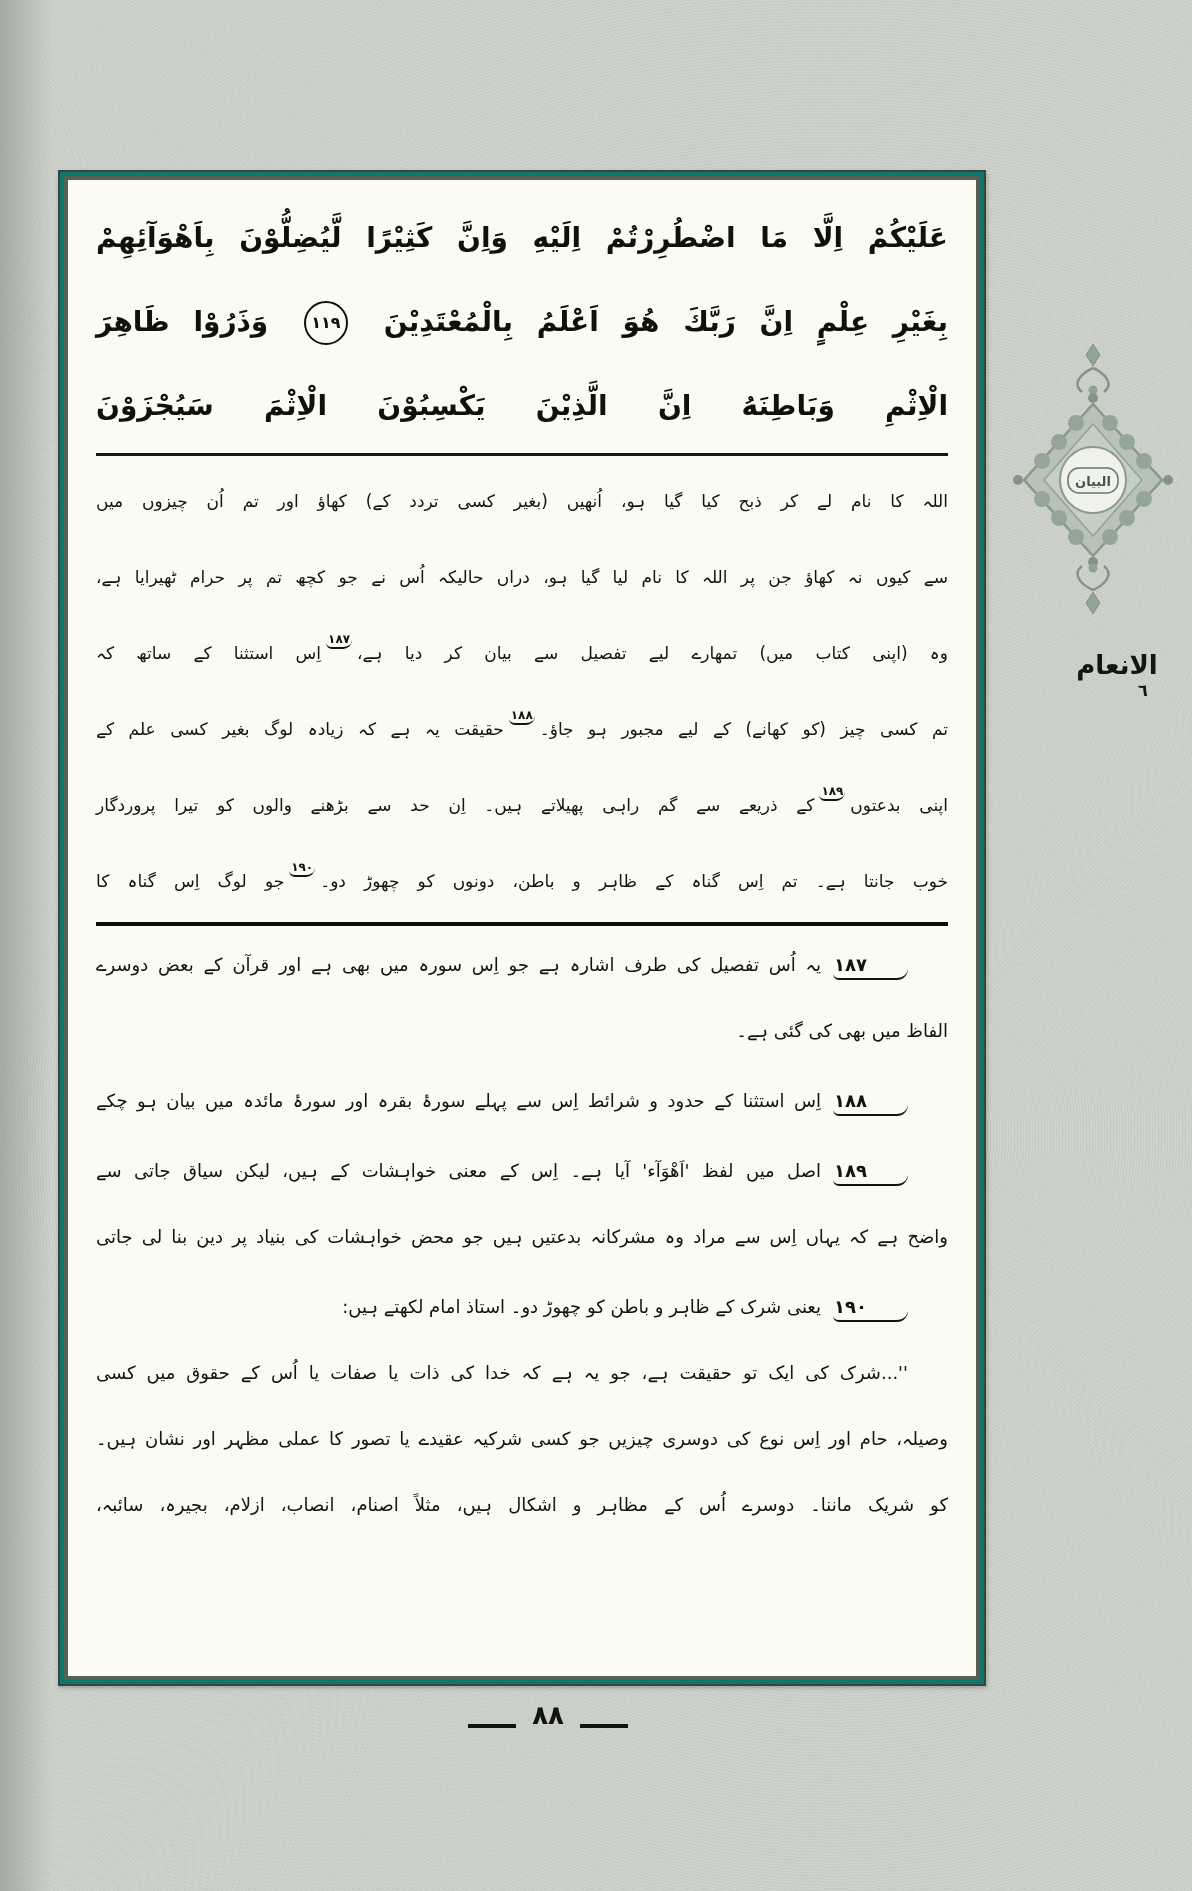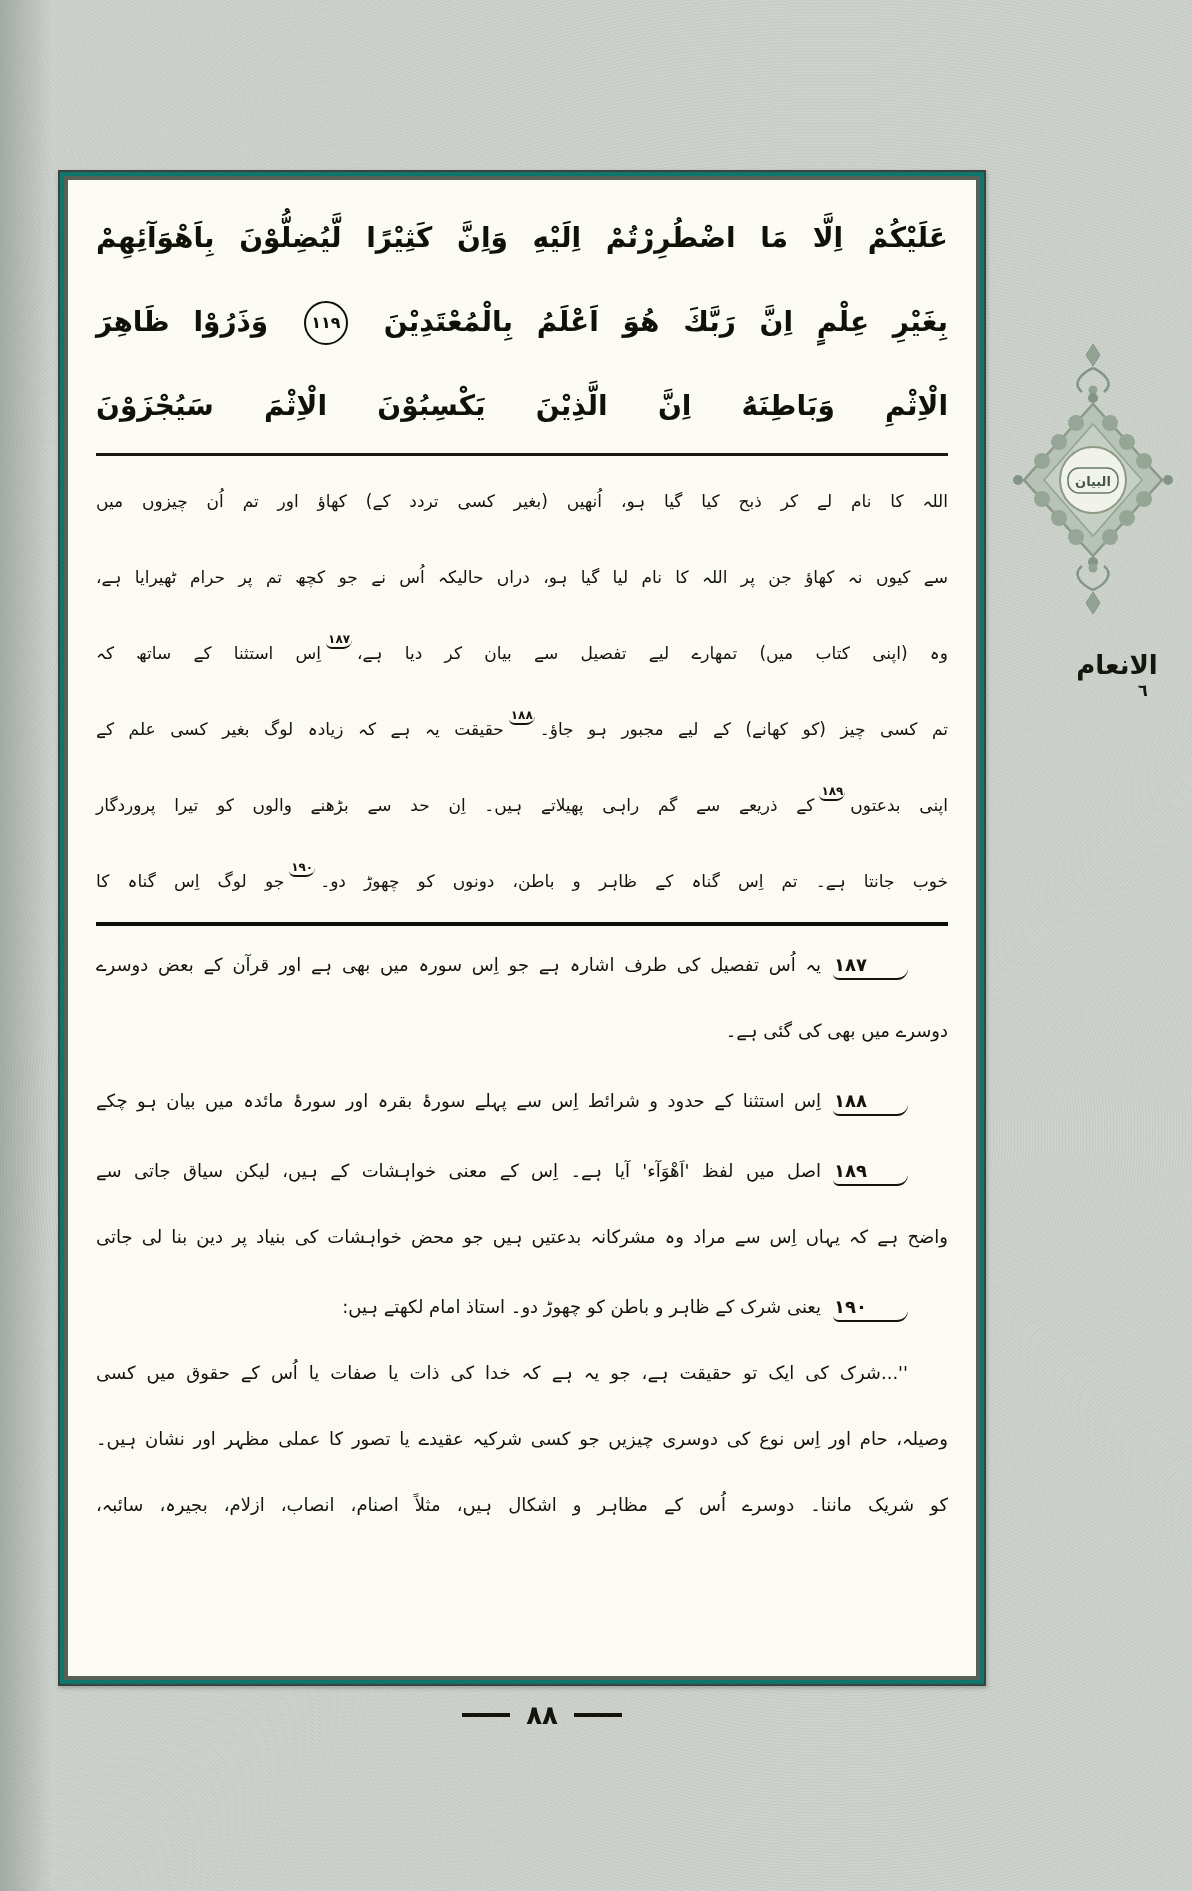--- a/index.html
+++ b/index.html
@@ -61,22 +61,22 @@
   .fn-line{font-size:18px;line-height:66px;text-align:right;color:#14140d;}
   .fn-line.just{text-align:justify;text-align-last:justify;}
   .fn-line.first{text-indent:40px;}
   .fn-num{
     font-weight:bold;display:inline-block;line-height:1.2;
     border-bottom:2px solid #14140d;border-radius:0 0 11px 6px;
     padding:0 1px 2px;margin-left:12px;
   }
   
   .pagenum-row{
-    position:absolute;left:40px;top:1702px;width:928px;
-    display:flex;align-items:center;justify-content:center;
+    position:absolute;left:46px;top:1702px;width:928px;
+    display:flex;align-items:flex-end;justify-content:center;
     transform:translateX(38px); 
     direction:rtl;
   }
   .pagenum-row .dash{display:inline-block;width:48px;height:4px;background:#14140d;margin:0 16px;}
   .pagenum-row .num{font-size:26px;font-weight:bold;color:#14140d;line-height:1;}
   
   .medallion{position:absolute;left:1012px;top:340px;width:162px;height:276px;opacity:.92;}
   .surah-label{position:absolute;left:1037px;top:648px;width:160px;text-align:center;direction:rtl;}
   .surah-name{font-size:26px;font-weight:bold;color:#15170e;line-height:34px;}
   .surah-num{font-size:16px;font-weight:bold;color:#15170e;line-height:18px;transform:translateX(26px);}
@@ -123,21 +123,21 @@
     </div>
 
     <hr class="rule-thick">
 
     <div class="footnotes">
 
       <div class="footnote">
         <div class="fn-line first just">
           <span class="fn-num">۱۸۷</span><span>یہ اُس تفصیل کی طرف اشارہ ہے جو اِس سورہ میں بھی ہے اور قرآن کے بعض دوسرے</span>
         </div>
-        <div class="fn-line">دوسرے میں بھی کی گئی ہے۔</div>
+        <div class="fn-line">الفاظ میں بھی کی گئی ہے۔</div>
       </div>
 
       <div class="footnote">
         <div class="fn-line first just">
           <span class="fn-num">۱۸۸</span><span>اِس استثنا کے حدود و شرائط اِس سے پہلے سورۂ بقرہ اور سورۂ مائدہ میں بیان ہو چکے</span>
         </div>
       </div>
 
       <div class="footnote">
         <div class="fn-line first just">

